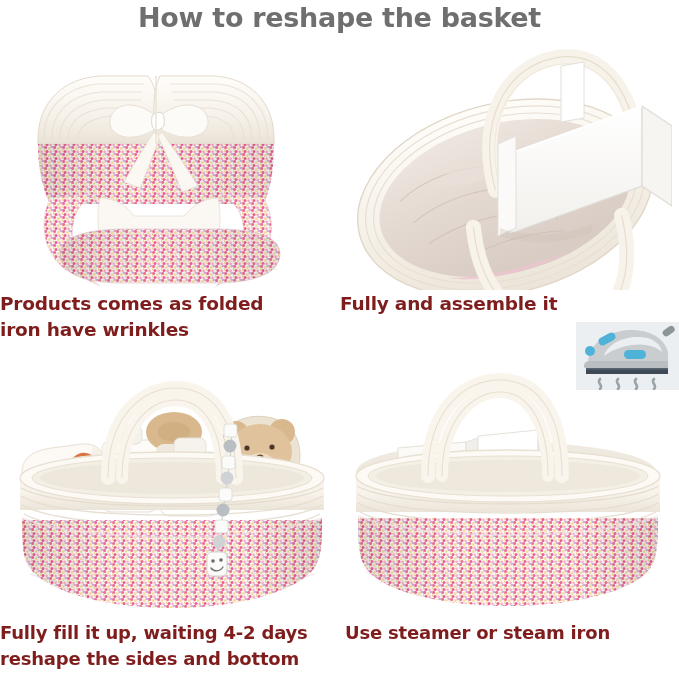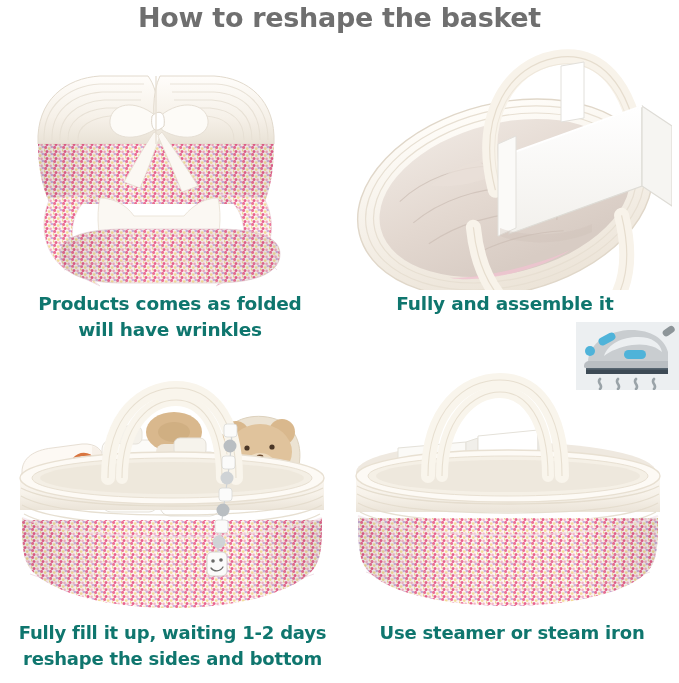--- a/index.html
+++ b/index.html
@@ -39,26 +39,25 @@
 
   
   .cell { position: absolute; }
   .cell-tl { left: 8px;   top: 48px;  width: 330px; height: 242px; }
   .cell-tr { left: 340px; top: 48px;  width: 332px; height: 242px; }
   .cell-bl { left: 4px;   top: 360px; width: 336px; height: 252px; }
   .cell-br { left: 342px; top: 360px; width: 334px; height: 252px; }
 
   .caption {
     position: absolute;
-    color: #0f766e;
+    color: #7f1d1d;
     font-size: 18.5px;
     font-weight: bold;
     line-height: 26px;
     letter-spacing: -0.2px;
-    text-align: center;
     font-family: "DejaVu Sans", "Liberation Sans", sans-serif;
   }
   .cap-tl { left: 0px;   top: 291px; width: 340px; }
   .cap-tr { left: 340px; top: 291px; width: 330px; }
   .cap-bl { left: 0px;   top: 620px; width: 345px; font-size: 18px; }
   .cap-br { left: 345px; top: 620px; width: 334px; font-size: 18px; }
   .cap-line { display: block; white-space: nowrap; }
 
   
   .iron-badge {
@@ -151,21 +150,21 @@
 
       <path d="M154,84 C168,104 180,122 190,138 L174,144 C166,124 158,106 150,88 Z" fill="#fbf8f3" stroke="#e6dfd4" stroke-width="0.9"></path>
 
       <path d="M144,68 C150,62 158,62 156,78 C148,86 142,82 144,68 Z" fill="#ffffff" stroke="#ded6ca" stroke-width="1"></path>
 
       <path d="M148,28 L148,96" stroke="#e8e1d6" stroke-width="1.4" fill="none"></path>
     </svg>
   </div>
   <div class="caption cap-tl">
     <span class="cap-line">Products comes as folded</span>
-    <span class="cap-line">will have wrinkles</span>
+    <span class="cap-line">iron have wrinkles</span>
   </div>
 
   <div class="cell cell-tr">
     <svg class="art" viewBox="0 0 332 242" xmlns="http://www.w3.org/2000/svg">
       <defs>
         <linearGradient id="linerB" x1="0" y1="0" x2="0.3" y2="1">
           <stop offset="0%" stop-color="#efe8e2"></stop>
           <stop offset="55%" stop-color="#e3d8d0"></stop>
           <stop offset="100%" stop-color="#d8ccc4"></stop>
         </linearGradient>
@@ -380,21 +379,21 @@
         <circle cx="215" cy="182" r="6.5" fill="#cfd3d6"></circle>
 
         <rect x="203" y="192" width="20" height="24" rx="5" fill="#fbfbfa" stroke="#d3d3cf" stroke-width="1"></rect>
         <circle cx="209" cy="201" r="1.8" fill="#6a6a68"></circle>
         <circle cx="217" cy="200" r="1.8" fill="#6a6a68"></circle>
         <path d="M207,208 C210,212 216,212 219,207" fill="none" stroke="#6a6a68" stroke-width="1.3" stroke-linecap="round"></path>
       </g>
     </svg>
   </div>
   <div class="caption cap-bl">
-    <span class="cap-line">Fully fill it up, waiting 1-2 days</span>
+    <span class="cap-line">Fully fill it up, waiting 4-2 days</span>
     <span class="cap-line">reshape the sides and bottom</span>
   </div>
 
   <div class="cell cell-br">
     <svg class="art" viewBox="0 0 334 252" xmlns="http://www.w3.org/2000/svg">
       <defs>
         <pattern id="confettiD" width="9" height="7" patternUnits="userSpaceOnUse">
           <rect width="9" height="7" fill="#fdf6f3"></rect>
           <circle cx="1.6" cy="1.4" r="1.5" fill="#ec6f96"></circle>
           <circle cx="5.2" cy="2.6" r="1.4" fill="#f3dc9a"></circle>

